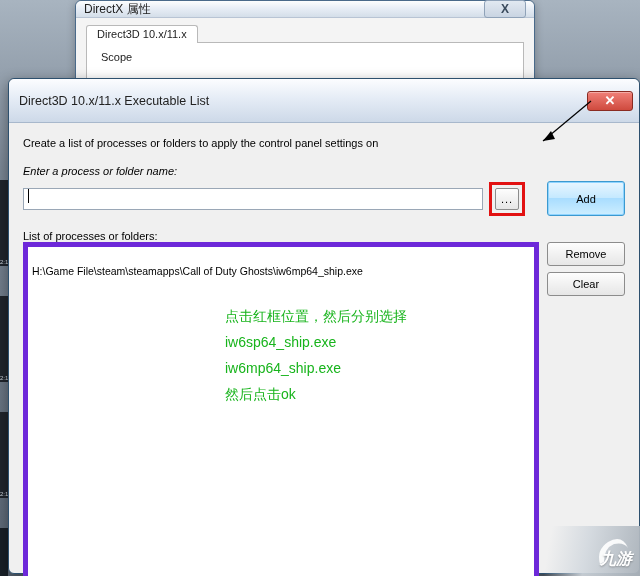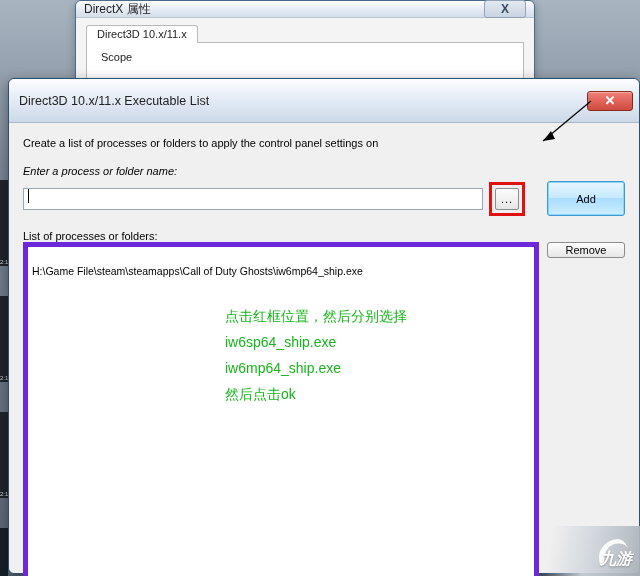--- a/index.html
+++ b/index.html
@@ -94,21 +94,21 @@
   }
   .listlbl { }
   .list-row { display: flex; gap: 8px; }
   .list-box {
     flex: 1; height: 412px; border: 5px solid #6d28d9; background: #fff; 
     font-family: Tahoma, sans-serif; font-size: 10.5px; color: #000;
     padding: 17px 4px; overflow: hidden; line-height: 14px;
   }
   .side-col { width: 78px; display: flex; flex-direction: column; gap: 6px; }
   .side-btn {
-    height: 16px; border: 1px solid #8c8c8c; border-radius: 3px;
+    height: 24px; border: 1px solid #8c8c8c; border-radius: 3px;
     background: linear-gradient(180deg,#fdfdfd,#e6e6e6);
     font-size: 11px; cursor: pointer;
   }
 
   
   .anno {
     position: absolute; left: 216px; top: 180px;
     color: #18b41c; font-family: "Microsoft YaHei", sans-serif; font-size: 14px;
     line-height: 26px;
   }
@@ -192,20 +192,21 @@
       <button class="add-btn">Add</button>
     </div>
 
     <div class="lbl listlbl">List of processes or folders:</div>
     <div class="list-row">
       <div class="list-box">
         <div>H:\Game File\steam\steamapps\Call of Duty Ghosts\iw6mp64_ship.exe</div>
       </div>
       <div class="side-col">
         <button class="side-btn">Remove</button>
+        <button class="side-btn">Clear</button>
       </div>
     </div>
 
     <div class="anno">
       <div>点击红框位置，然后分别选择</div>
       <div>iw6sp64_ship.exe</div>
       <div>iw6mp64_ship.exe</div>
       <div>然后点击ok</div>
     </div>
   </div>

